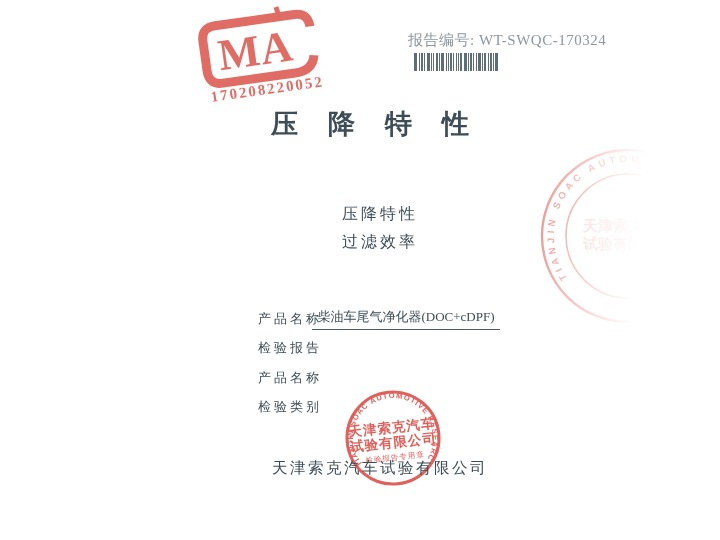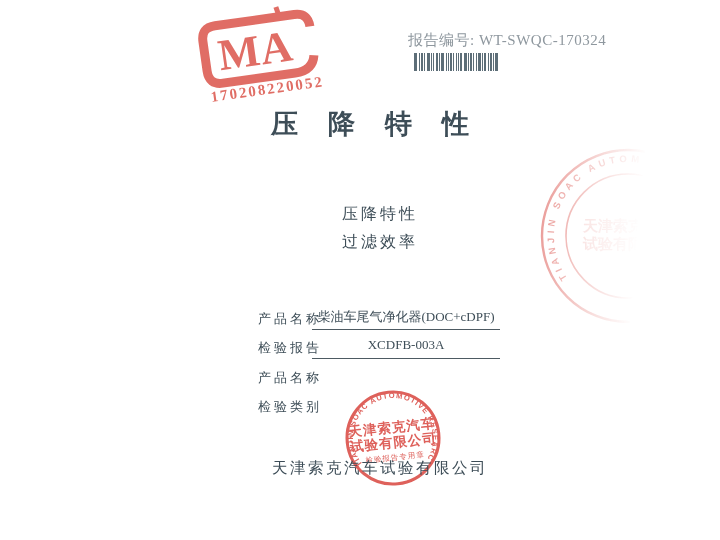--- a/index.html
+++ b/index.html
@@ -82,21 +82,20 @@
   <div>压降特性</div>
   <div>过滤效率</div>
 </div>
 
 <div class="abs frow" style="top:308px">
   <span class="lbl">产品名称</span>
   <span class="val">柴油车尾气净化器(DOC+cDPF)</span>
 </div>
 <div class="abs frow" style="top:337px">
   <span class="lbl">检验报告</span>
-  <span class="val">XCDFB-003A</span>
 </div>
 <div class="abs frow" style="top:367px">
   <span class="lbl">产品名称</span>
 </div>
 <div class="abs frow" style="top:396px">
   <span class="lbl">检验类别</span>
 </div>
 
 <svg class="abs seal-center" viewBox="0 0 110 110">
   <defs>

